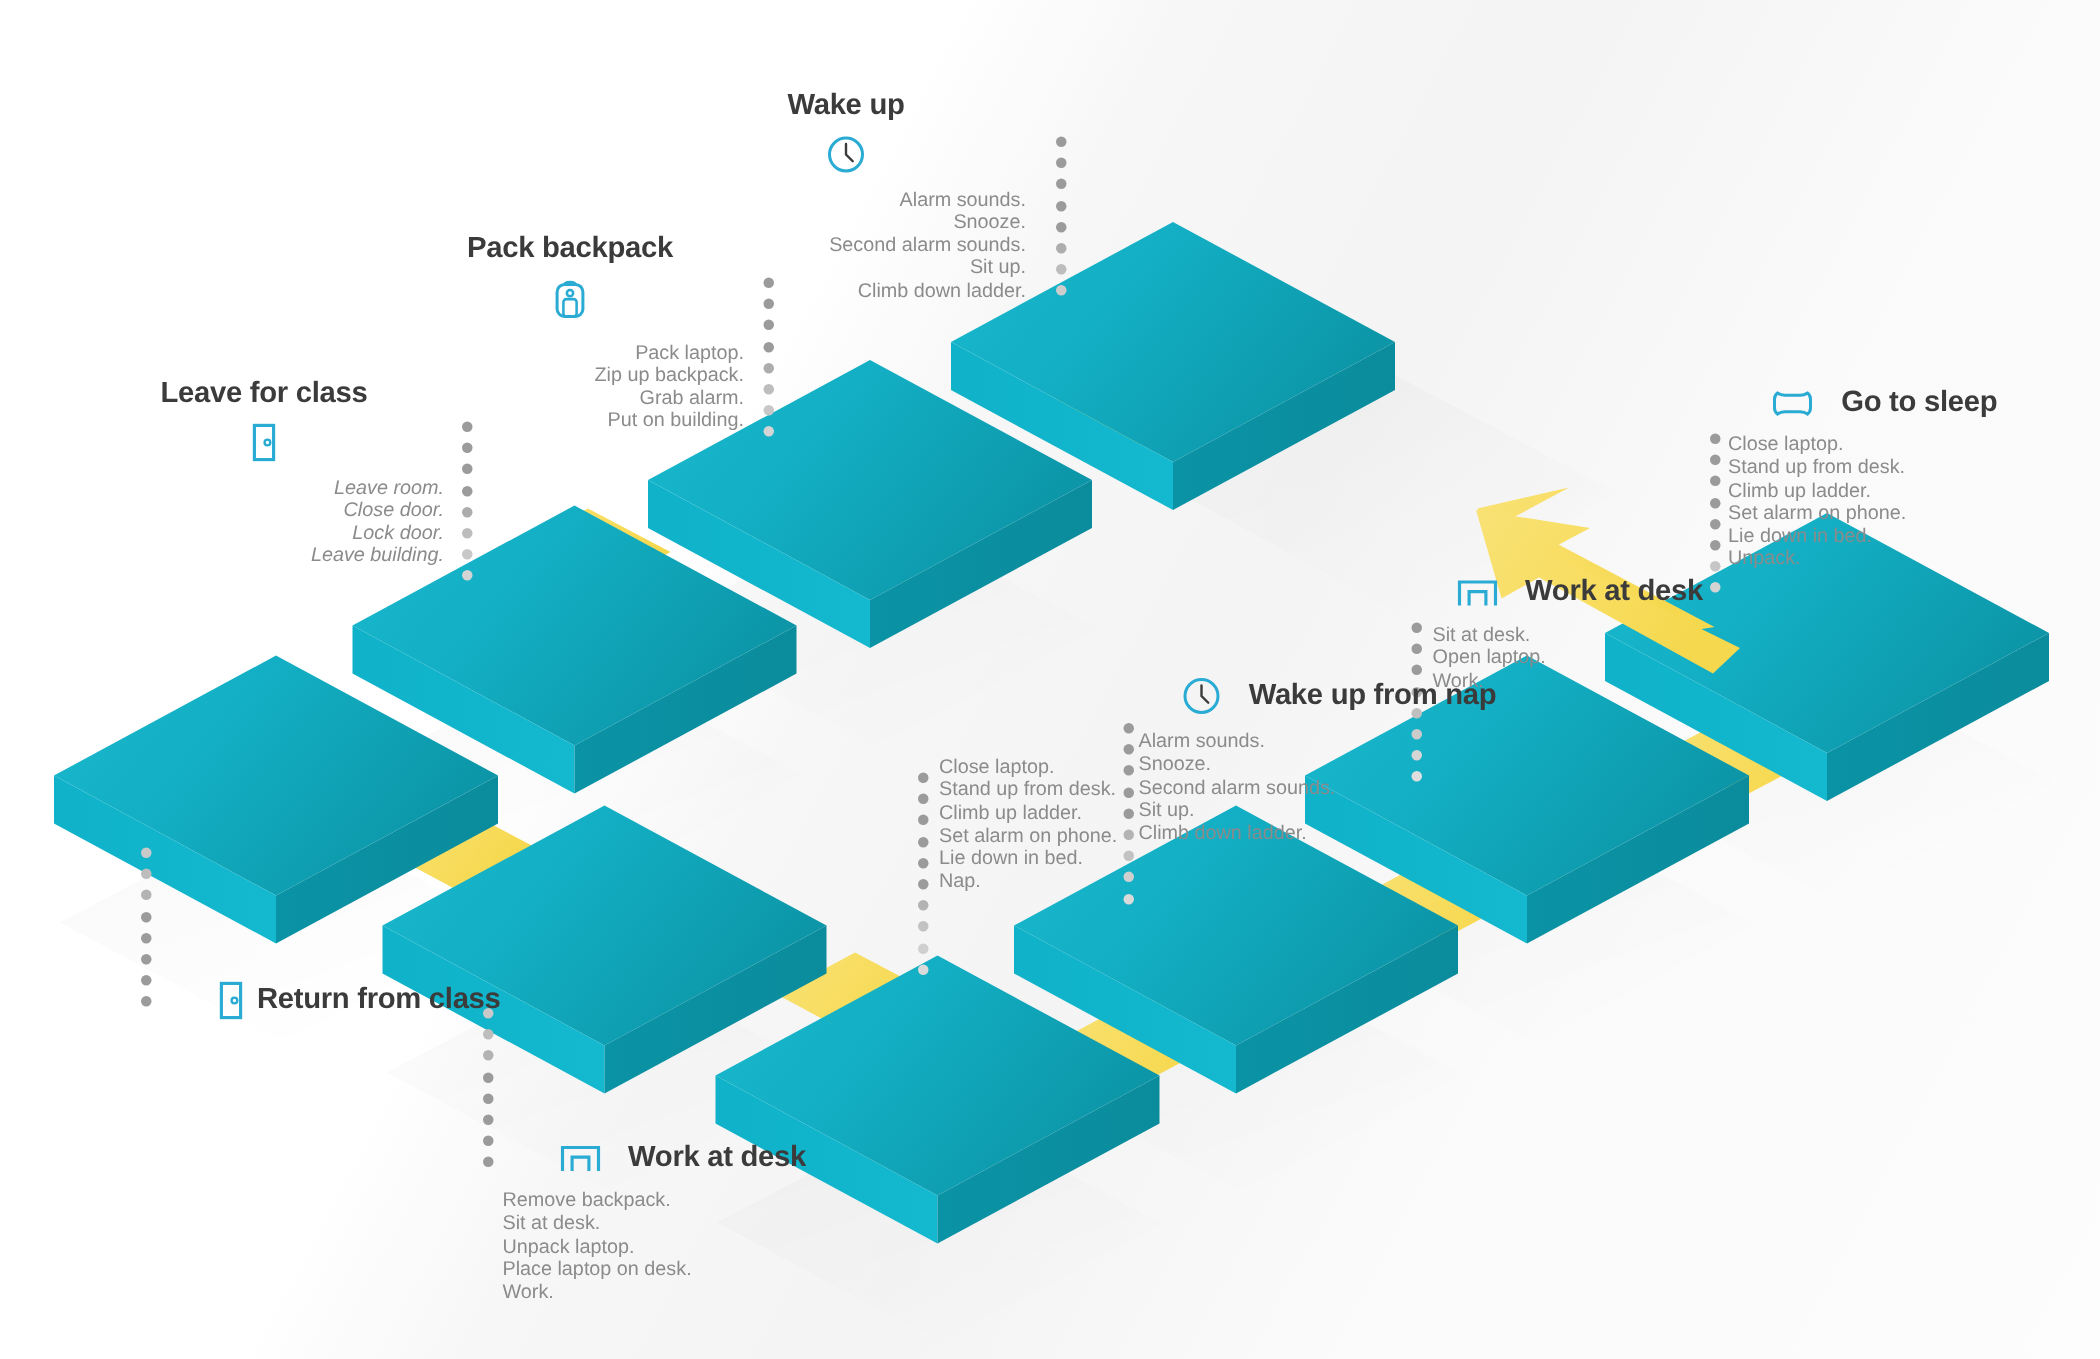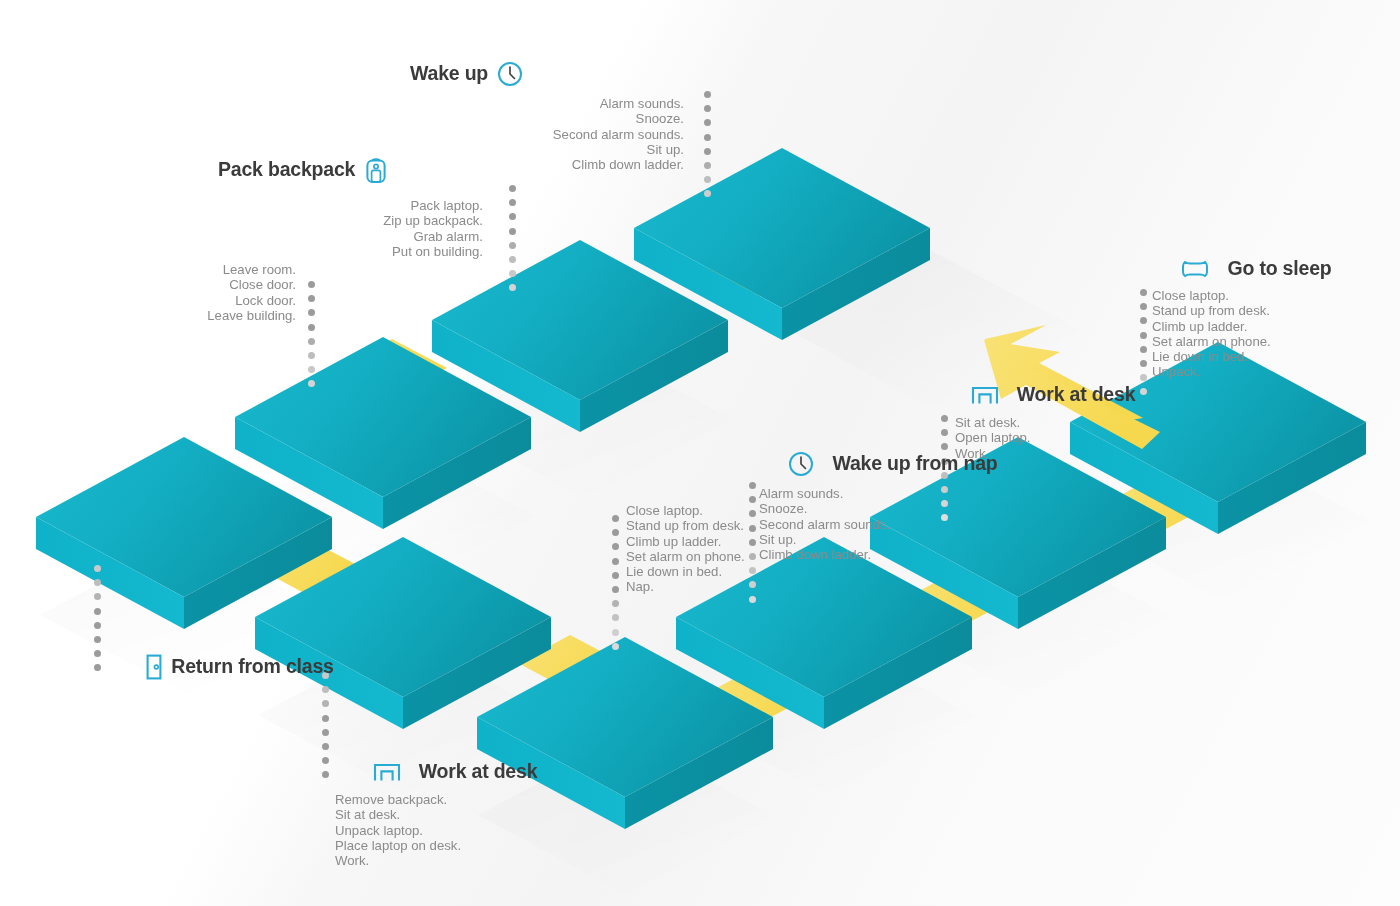--- a/index.html
+++ b/index.html
@@ -11,21 +11,21 @@
   #stage{
     position:relative;width:1400px;height:906px;overflow:hidden;
     background:
       linear-gradient(118deg,#ffffff 0%,#ffffff 34%,#f7f7f8 42%,#f4f4f5 56%,#fafafa 72%,#fdfdfd 100%);
   }
   .isosvg{position:absolute;left:0;top:0;width:1400px;height:906px;pointer-events:none;}
 
   
   .grp{position:absolute;}
   .grp .hdr{display:flex;align-items:center;gap:9px;white-space:nowrap;}
-  .grp.right .hdr{justify-content:flex-start;}
+  .grp.right .hdr{justify-content:flex-start;flex-direction:column;}
   .grp.left  .hdr{justify-content:center;}
   .ttl{
     font-size:19.5px;font-weight:bold;color:#3b3b3b;letter-spacing:-0.2px;
     line-height:1;
   }
   .steps{
     margin-top:9px;font-size:13.2px;line-height:15.3px;color:#8b8b8b;
     white-space:nowrap;
   }
   .grp.right .steps{text-align:right;}
@@ -255,40 +255,47 @@
     </div>
     <div class="steps" style="padding-right:34px;">
       <span class="step">Alarm sounds.</span>
       <span class="step">Snooze.</span>
       <span class="step">Second alarm sounds.</span>
       <span class="step">Sit up.</span>
       <span class="step">Climb down ladder.</span>
     </div>
   </div>
 
-  <div class="grp right" style="left:218px;top:156px;width:298px;">
+  <div class="grp right" style="left:231px;top:156px;width:298px;">
     <div class="hdr">
       <span class="ttl">Pack backpack</span>
       <svg class="ico" width="24" height="28" viewBox="0 0 24 28">
         <path d="M8.2 5.2 C8.2 2.4 15.8 2.4 15.8 5.2" fill="none" stroke="#29ABD4" stroke-width="1.8"></path>
         <rect x="3.4" y="4.6" width="17.2" height="21.4" rx="5" fill="none" stroke="#29ABD4" stroke-width="2"></rect>
         <rect x="7.6" y="14.4" width="8.8" height="11.6" rx="2" fill="none" stroke="#29ABD4" stroke-width="1.7"></rect>
         <circle cx="12" cy="10.4" r="2.1" fill="none" stroke="#29ABD4" stroke-width="1.7"></circle>
       </svg>
     </div>
     <div class="steps" style="padding-right:33px;margin-top:14px;">
       <span class="step">Pack laptop.</span>
       <span class="step">Zip up backpack.</span>
       <span class="step">Grab alarm.</span>
       <span class="step">Put on building.</span>
     </div>
   </div>
 
   <div class="grp right" style="left:30px;top:253px;width:292px;">
-    <div class="steps" style="padding-right:26px;">
+    <div class="hdr">
+      <span class="ttl">Leave for class</span>
+      <svg class="ico" width="16" height="26" viewBox="0 0 16 26">
+        <rect x="1.6" y="1.6" width="12.8" height="22.8" fill="none" stroke="#29ABD4" stroke-width="2.1"></rect>
+        <circle cx="10.3" cy="13" r="1.9" fill="none" stroke="#29ABD4" stroke-width="1.6"></circle>
+      </svg>
+    </div>
+    <div class="steps" style="padding-right:26px;font-style:italic;">
       <span class="step">Leave room.</span>
       <span class="step">Close door.</span>
       <span class="step">Lock door.</span>
       <span class="step">Leave building.</span>
     </div>
   </div>
 
   <div class="grp left" style="left:90px;top:654px;width:300px;">
     <div class="hdr">
       <svg class="ico" width="16" height="26" viewBox="0 0 16 26">

